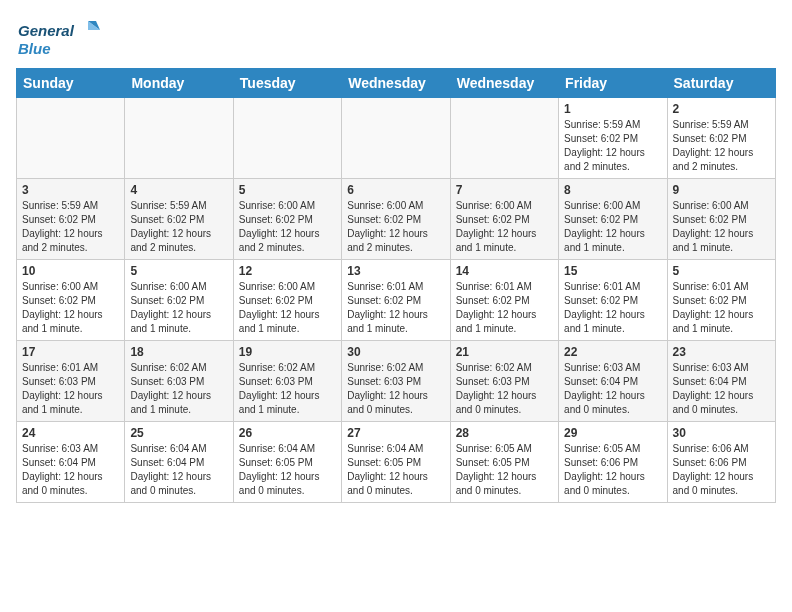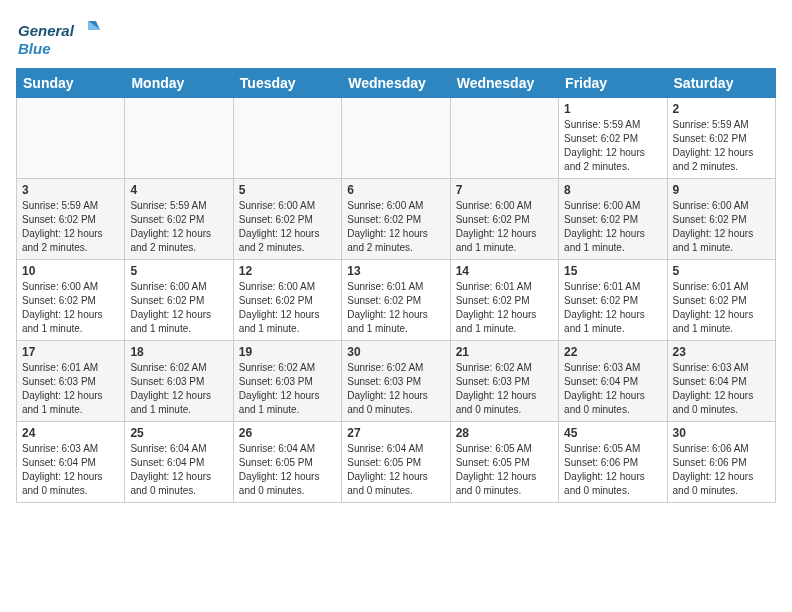--- a/index.html
+++ b/index.html
@@ -287,21 +287,21 @@
 Sunset: 6:05 PM
 Daylight: 12 hours and 0 minutes.</div>
         </td>
         <td>
           <div class="day-num">28</div>
           <div class="day-info" style="white-space: pre-line;">Sunrise: 6:05 AM
 Sunset: 6:05 PM
 Daylight: 12 hours and 0 minutes.</div>
         </td>
         <td>
-          <div class="day-num">45</div>
+          <div class="day-num">29</div>
           <div class="day-info" style="white-space: pre-line;">Sunrise: 6:05 AM
 Sunset: 6:06 PM
 Daylight: 12 hours and 0 minutes.</div>
         </td>
         <td>
           <div class="day-num">30</div>
           <div class="day-info" style="white-space: pre-line;">Sunrise: 6:06 AM
 Sunset: 6:06 PM
 Daylight: 12 hours and 0 minutes.</div>
         </td>

